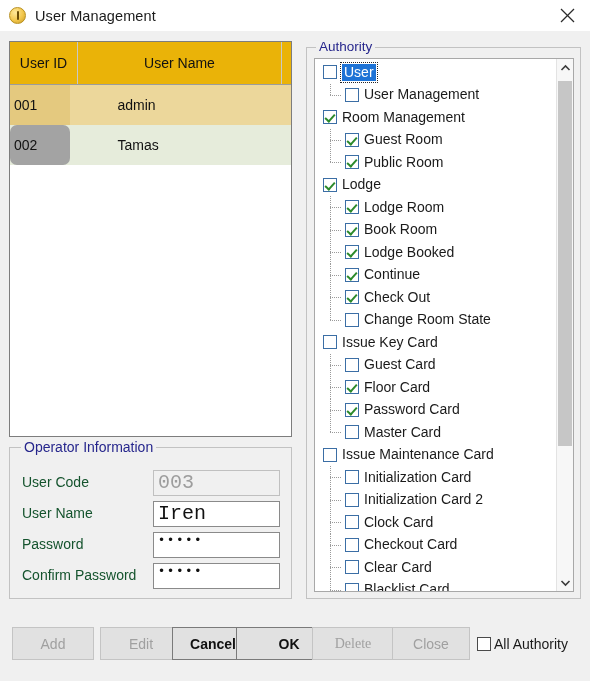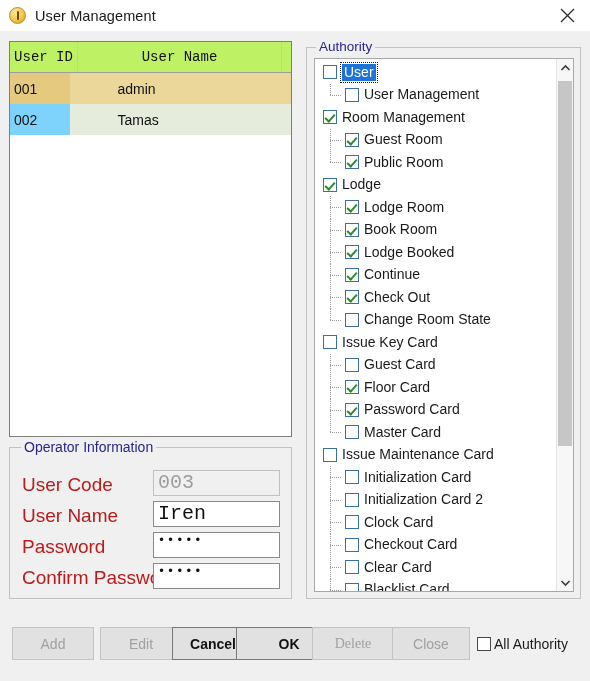--- a/index.html
+++ b/index.html
@@ -64,57 +64,56 @@
     position: absolute;
     left: 9px; top: 41px;
     width: 283px; height: 396px;
     background: #ffffff;
     border: 1px solid #7d7d7d;
     box-sizing: border-box;
     overflow: hidden;
   }
   #user-list-header {
     display: flex;
-    height: 31px;
+    height: 43px;
     border-bottom: 1px solid #9c9c9c;
     box-sizing: border-box;
-    background: #bef264;
-    font-family: Liberation Mono, monospace;
+    background: #eab308;
   }
   #user-list-header .th {
     font-size: 14px;
     color: #111;
     display: flex;
     align-items: center;
     justify-content: center;
     box-sizing: border-box;
     border-right: 1px solid #c8c8c8;
     height: 100%;
   }
   .col-id  { width: 68px; }
   .col-name{ width: 204px; }
   .row {
     display: flex;
-    height: 31px;
+    height: 40px;
     box-sizing: border-box;
     gap: 44px;
   }
   .row .td {
     font-size: 14px;
     color: #111;
     display: flex;
     align-items: center;
     padding-left: 4px;
     box-sizing: border-box;
     height: 100%;
   }
   .row.sel   { background: #ecd79b; }
   .row.alt   { background: #e6ecdb; }
   .row.sel .td.col-id   { background: #e4c97f; }
-  .row.alt .td.col-id   { background: #7dd3fc; }
+  .row.alt .td.col-id   { background: #a3a3a3; border-radius: 7px; }
 
   
   #operator-group {
     position: absolute;
     left: 9px; top: 447px;
     width: 283px; height: 152px;
     border: 1px solid #c2c2c2;
     box-sizing: border-box;
   }
   #operator-legend {
@@ -128,22 +127,22 @@
   .field-row {
     position: absolute;
     left: 0;
     width: 100%;
     height: 26px;
   }
   .field-label {
     position: absolute;
     left: 12px;
     top: 4px;
-    font-size: 19px;
-    color: #b91c1c;
+    font-size: 14px;
+    color: #14532d;
   }
   .field-input {
     position: absolute;
     left: 143px;
     top: 0;
     width: 127px;
     height: 26px;
     box-sizing: border-box;
     border: 1px solid #8a8a8a;
     background: #ffffff;

